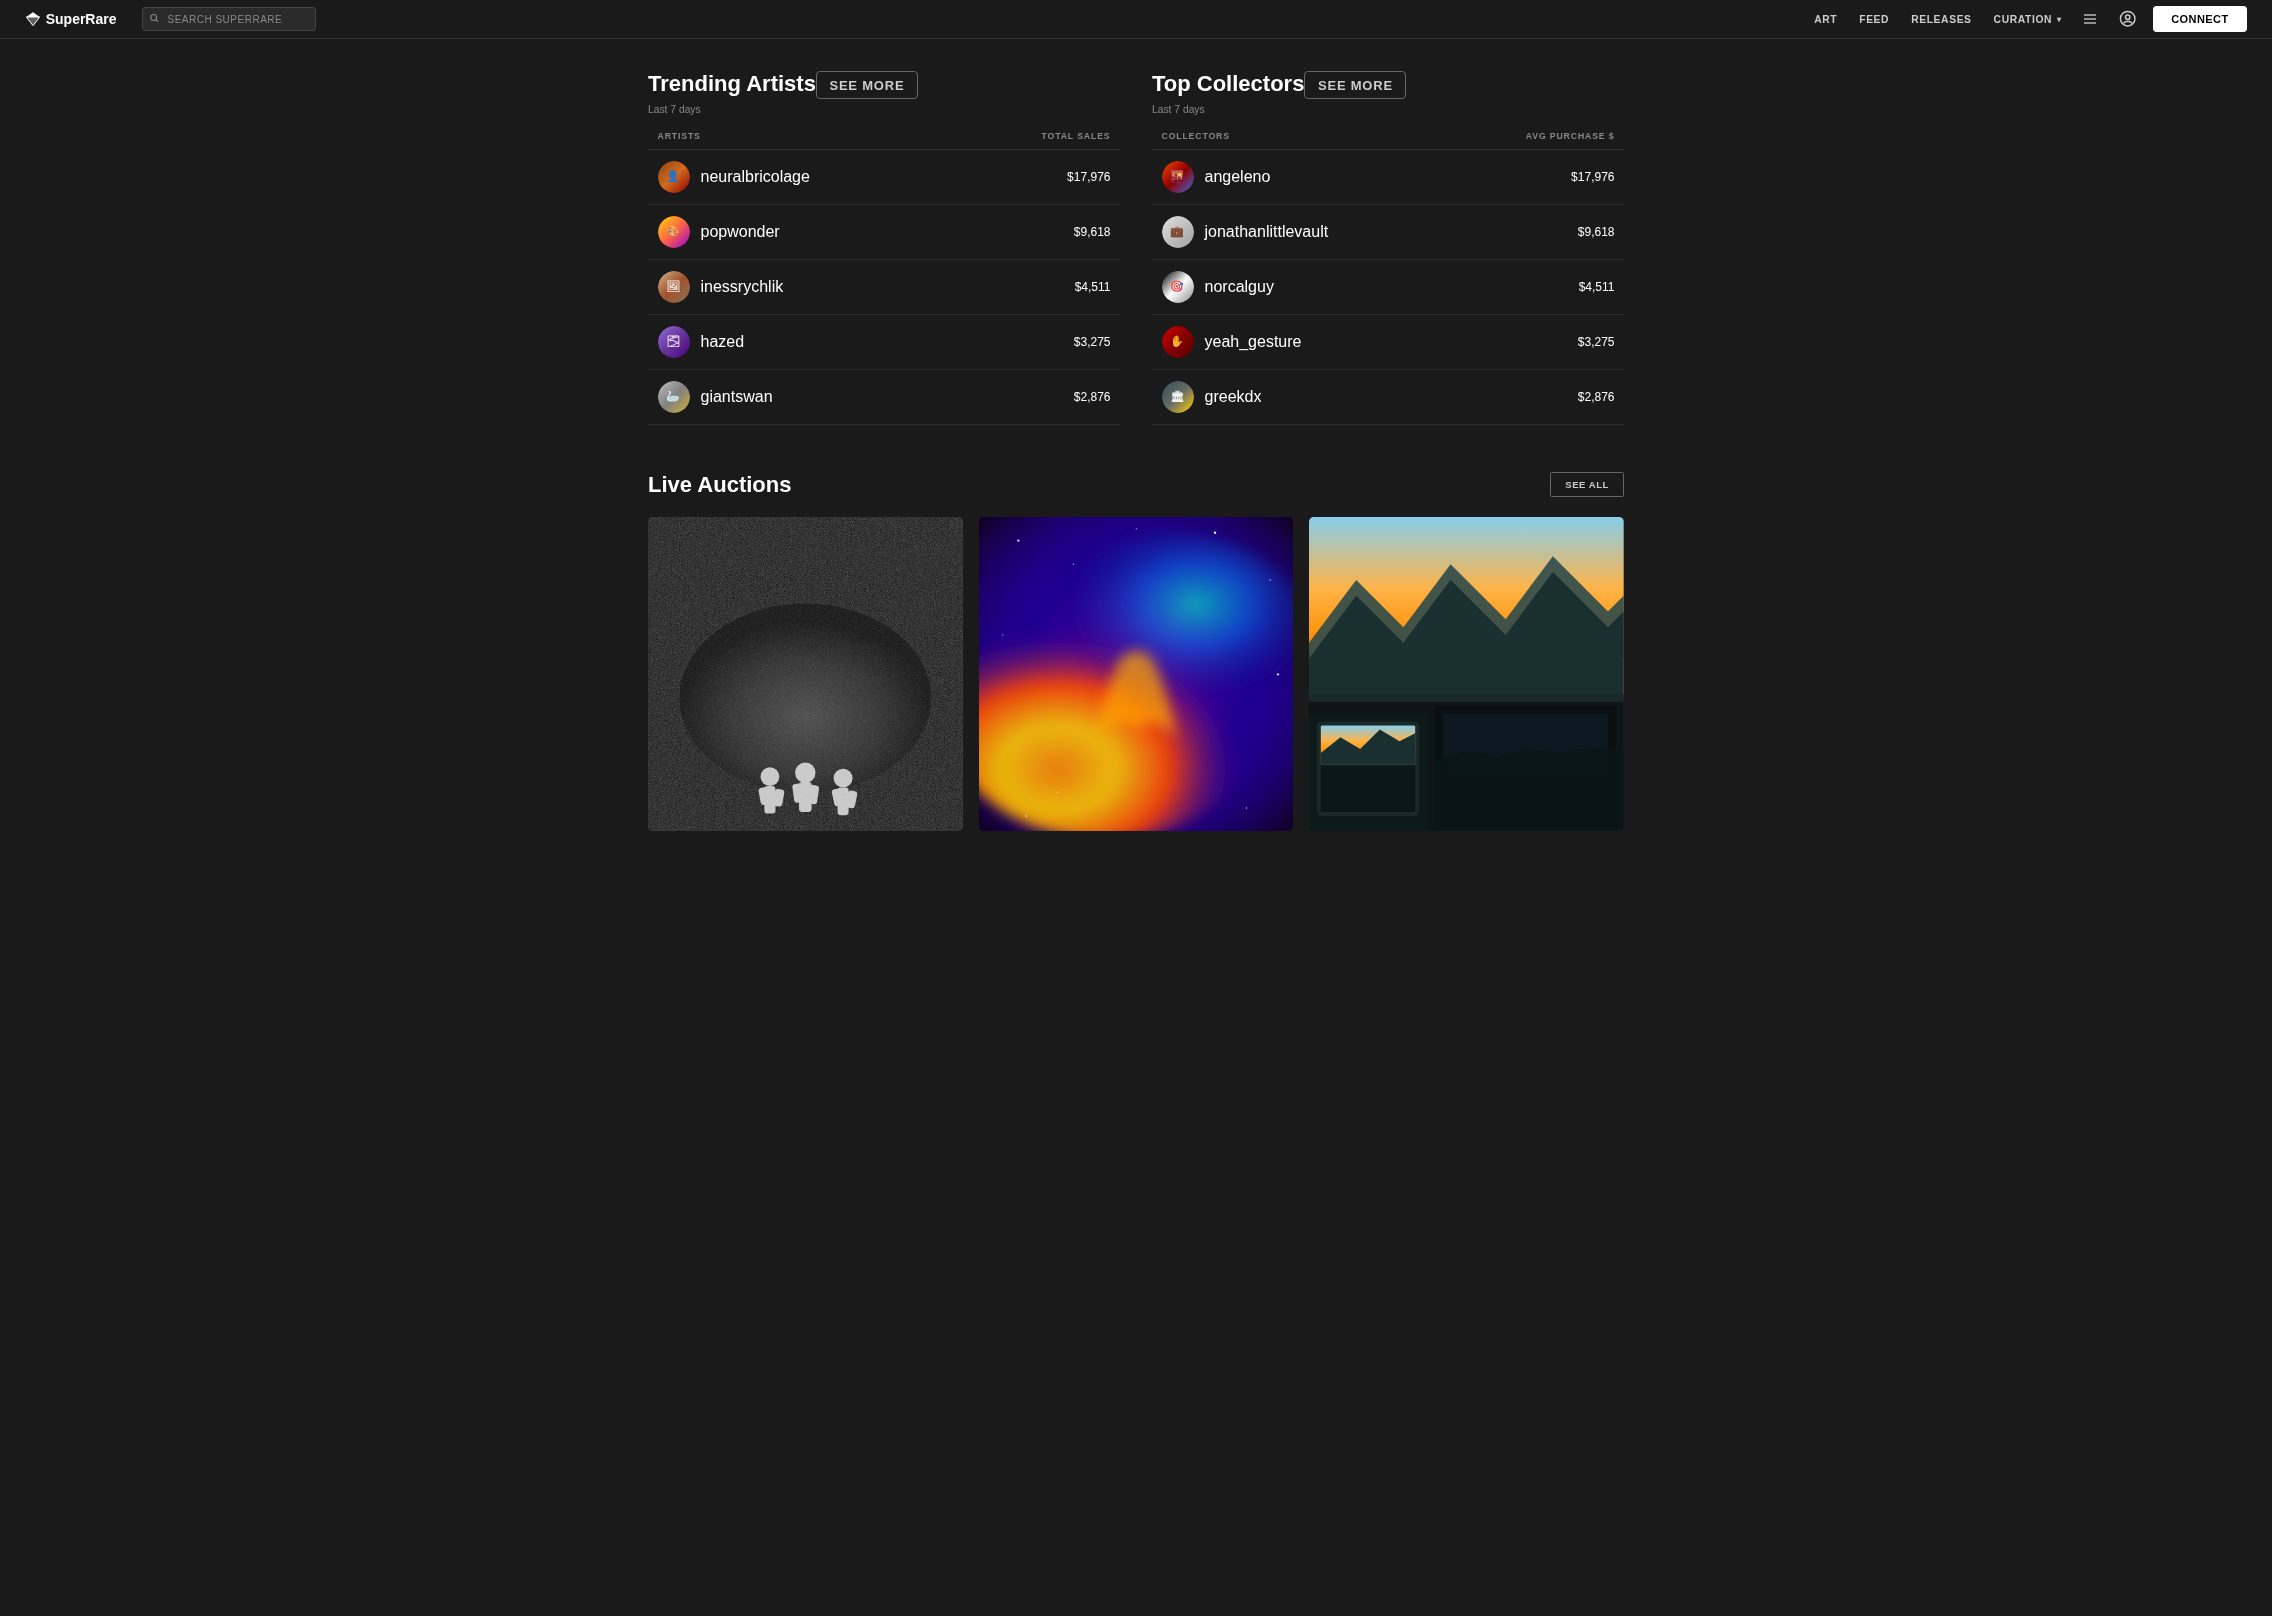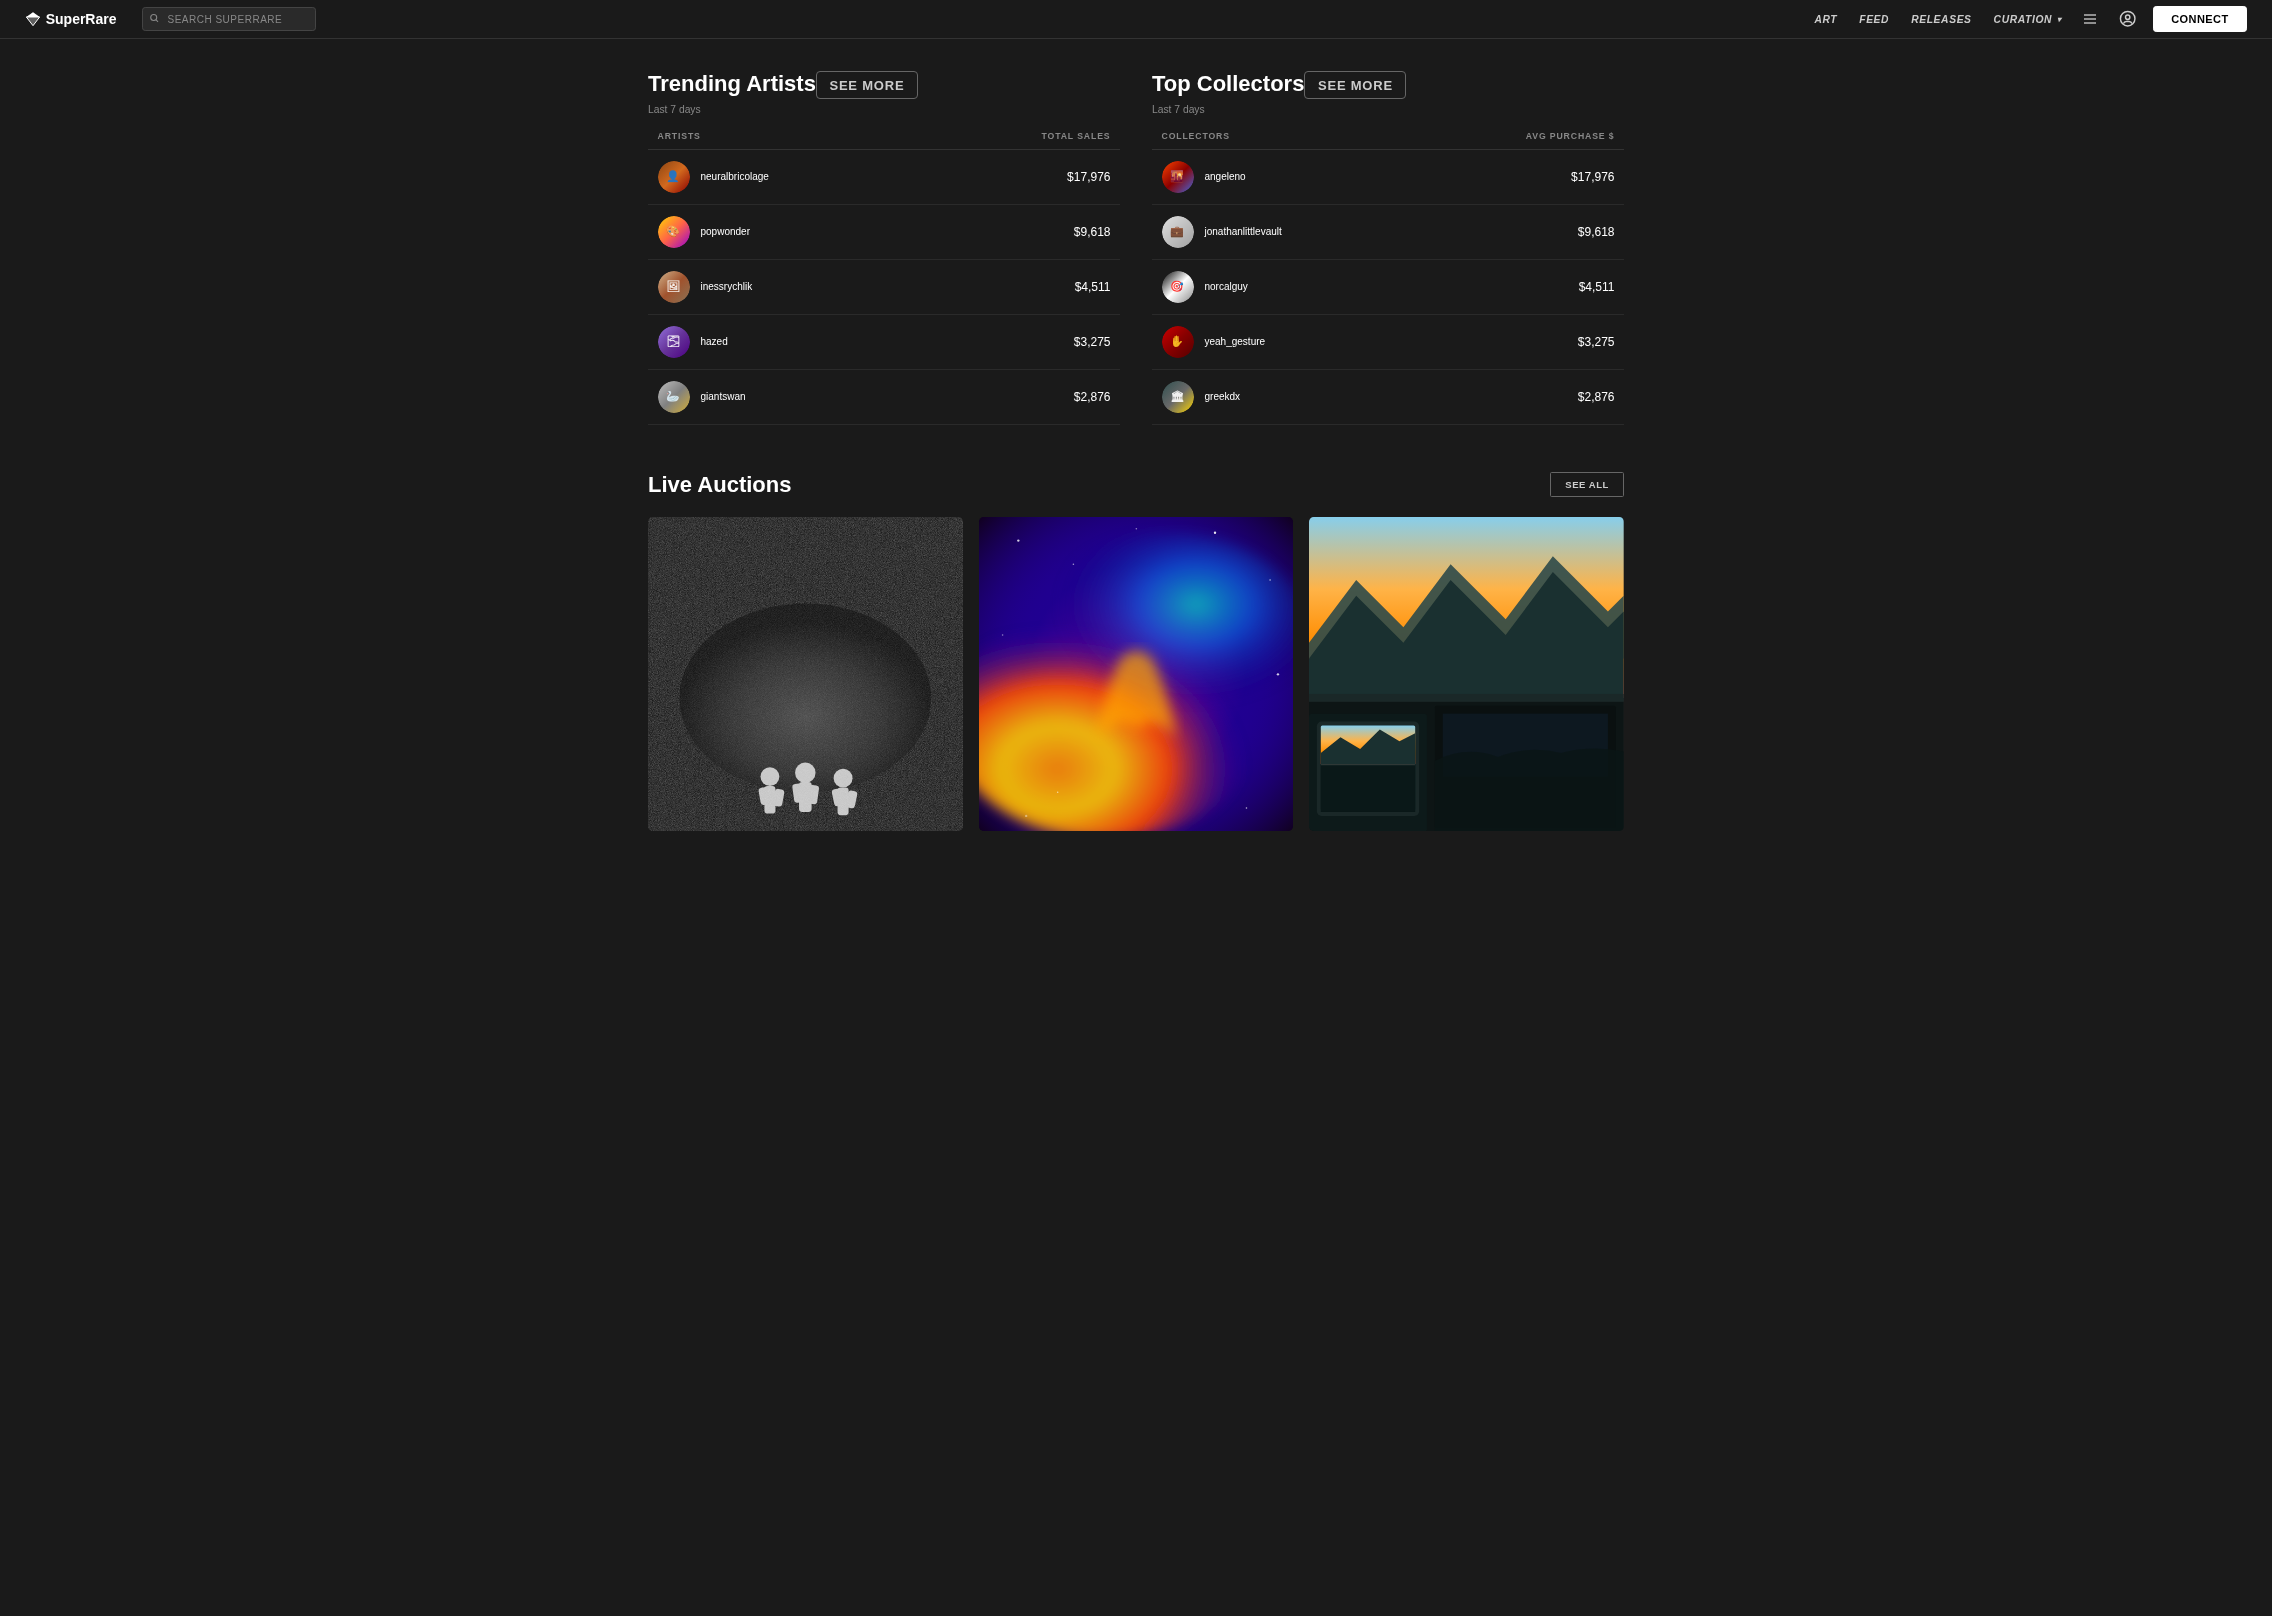--- a/index.html
+++ b/index.html
@@ -58,21 +58,20 @@
       top: 50%;
       transform: translateY(-50%);
       color: #888;
       font-size: 10.3px;
     }
     .navbar-links {
       display: flex;
       align-items: center;
       gap: 22px;
       margin-right: 16px;
-      font-style: italic;
     }
     .navbar-links a {
       color: #ccc;
       text-decoration: none;
       font-size: 10.3px;
       font-weight: 600;
       letter-spacing: 0.06em;
       text-transform: uppercase;
     }
     .navbar-links .curation-link {
@@ -186,21 +185,21 @@
       gap: 11px;
     }
     .avatar {
       width: 32px;
       height: 32px;
       border-radius: 50%;
       overflow: hidden;
       flex-shrink: 0;
     }
     .username {
-      font-size: 10px;
+      font-size: 16px;
       color: #fff;
     }
     .row-value {
       font-size: 12px;
       color: #fff;
     }
 
     
     .av-neuralbricolage { background: linear-gradient(135deg, #8B4513, #D2691E, #8B0000); }
     .av-popwonder { background: linear-gradient(135deg, #FFD700, #FF6347, #9400D3); }

